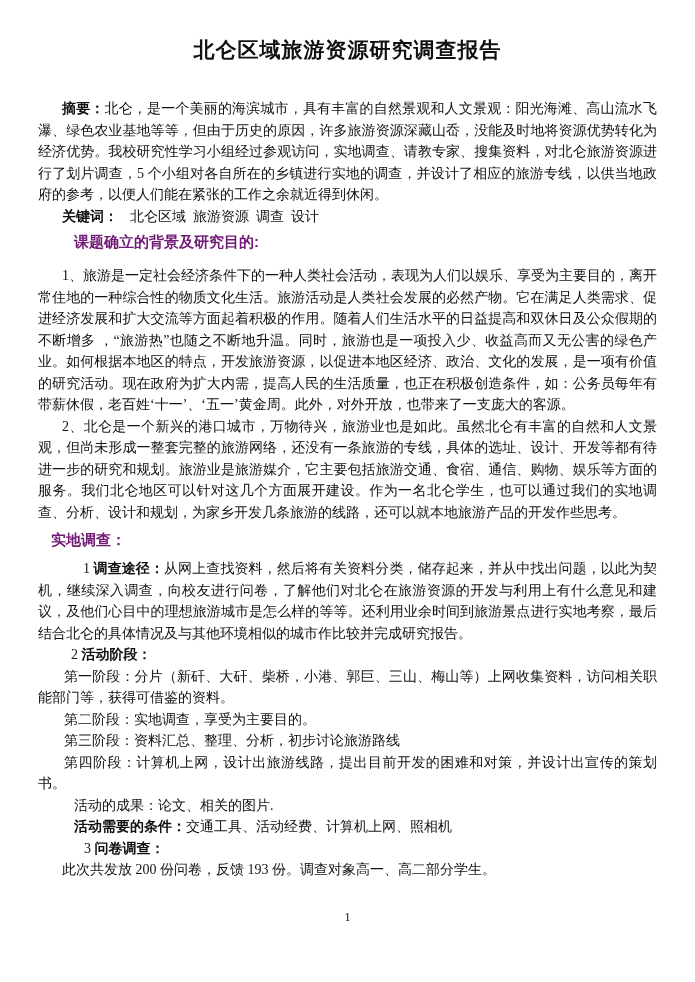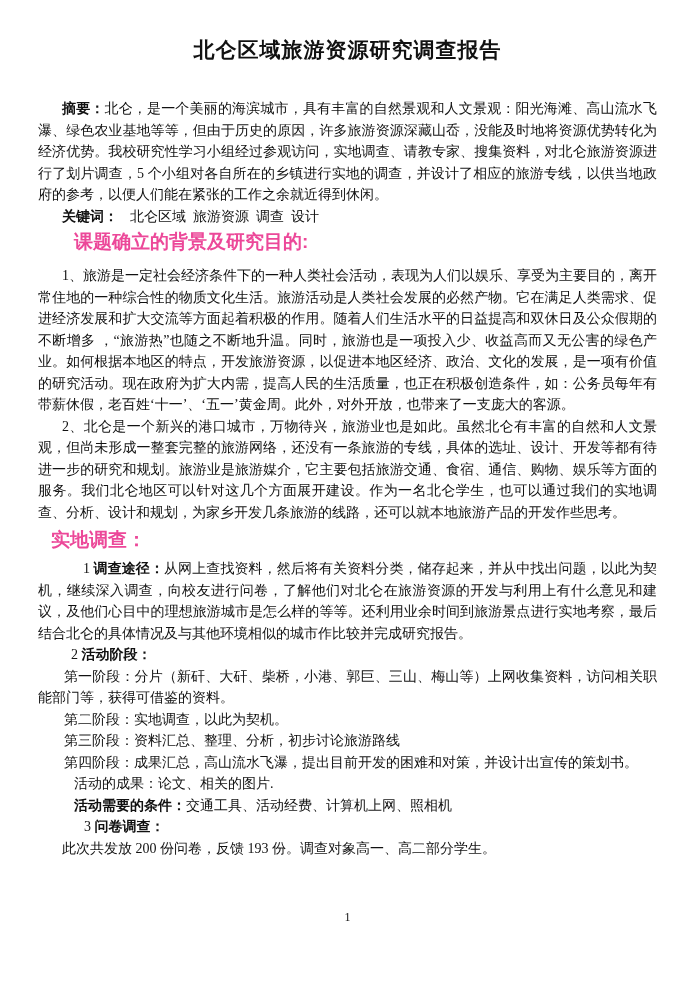--- a/index.html
+++ b/index.html
@@ -26,24 +26,24 @@
   .abstract { margin-top: 34px; }
   .ind2 { text-indent: 24px; }
   .bl {
     font-weight: 700;
     font-family: "Liberation Sans", "DejaVu Sans", sans-serif;
   }
   .pre { white-space: pre-wrap; }
   .kw { margin-left: 12px; }
   h2 {
     font-family: "Liberation Sans", "DejaVu Sans", sans-serif;
-    font-size: 19px;
+    font-size: 15px;
     line-height: 26px;
     font-weight: 700;
-    color: #ec4899;
+    color: #701a75;
   }
   .h-bg { padding-left: 36px; margin: 2px 0 10px 0; }
   .h-act { padding-left: 13px; margin: 4px 0 5px 0; }
   .ind-survey { text-indent: 45px; }
   .ind-stagehdr { text-indent: 33px; }
   .ind-stage { text-indent: 26px; }
   .ind-cond { text-indent: 36px; }
   .ind-quest { text-indent: 46px; }
   .page-number {
     position: absolute;
@@ -73,23 +73,23 @@
 
   <p class="ind2">2、北仑是一个新兴的港口城市，万物待兴，旅游业也是如此。虽然北仑有丰富的自然和人文景观，但尚未形成一整套完整的旅游网络，还没有一条旅游的专线，具体的选址、设计、开发等都有待进一步的研究和规划。旅游业是旅游媒介，它主要包括旅游交通、食宿、通信、购物、娱乐等方面的服务。我们北仑地区可以针对这几个方面展开建设。作为一名北仑学生，也可以通过我们的实地调查、分析、设计和规划，为家乡开发几条旅游的线路，还可以就本地旅游产品的开发作些思考。</p>
 
   <h2 class="h-act">实地调查：</h2>
 
   <p class="ind-survey"><span class="pre">1 </span><span class="bl">调查途径：</span><span>从网上查找资料，然后将有关资料分类，储存起来，并从中找出问题，以此为契机，继续深入调查，向校友进行问卷，了解他们对北仑在旅游资源的开发与利用上有什么意见和建议，及他们心目中的理想旅游城市是怎么样的等等。还利用业余时间到旅游景点进行实地考察，最后结合北仑的具体情况及与其他环境相似的城市作比较并完成研究报告。</span></p>
 
   <p class="ind-stagehdr"><span class="pre">2 </span><span class="bl">活动阶段：</span></p>
 
   <p class="ind-stage">第一阶段：分片（新矸、大矸、柴桥，小港、郭巨、三山、梅山等）上网收集资料，访问相关职能部门等，获得可借鉴的资料。</p>
-  <p class="ind-stage">第二阶段：实地调查，以此为契机。</p>
+  <p class="ind-stage">第二阶段：实地调查，享受为主要目的。</p>
   <p class="ind-stage">第三阶段：资料汇总、整理、分析，初步讨论旅游路线</p>
-  <p class="ind-stage">第四阶段：成果汇总，高山流水飞瀑，提出目前开发的困难和对策，并设计出宣传的策划书。</p>
+  <p class="ind-stage">第四阶段：计算机上网，设计出旅游线路，提出目前开发的困难和对策，并设计出宣传的策划书。</p>
 
   <p class="ind-cond">活动的成果：论文、相关的图片.</p>
 
   <p class="ind-cond"><span class="bl">活动需要的条件：</span><span>交通工具、活动经费、计算机上网、照相机</span></p>
 
   <p class="ind-quest"><span class="pre">3 </span><span class="bl">问卷调查：</span></p>
 
   <p class="ind2">此次共发放 200 份问卷，反馈 193 份。调查对象高一、高二部分学生。</p>
 
   <div class="page-number">1</div>

